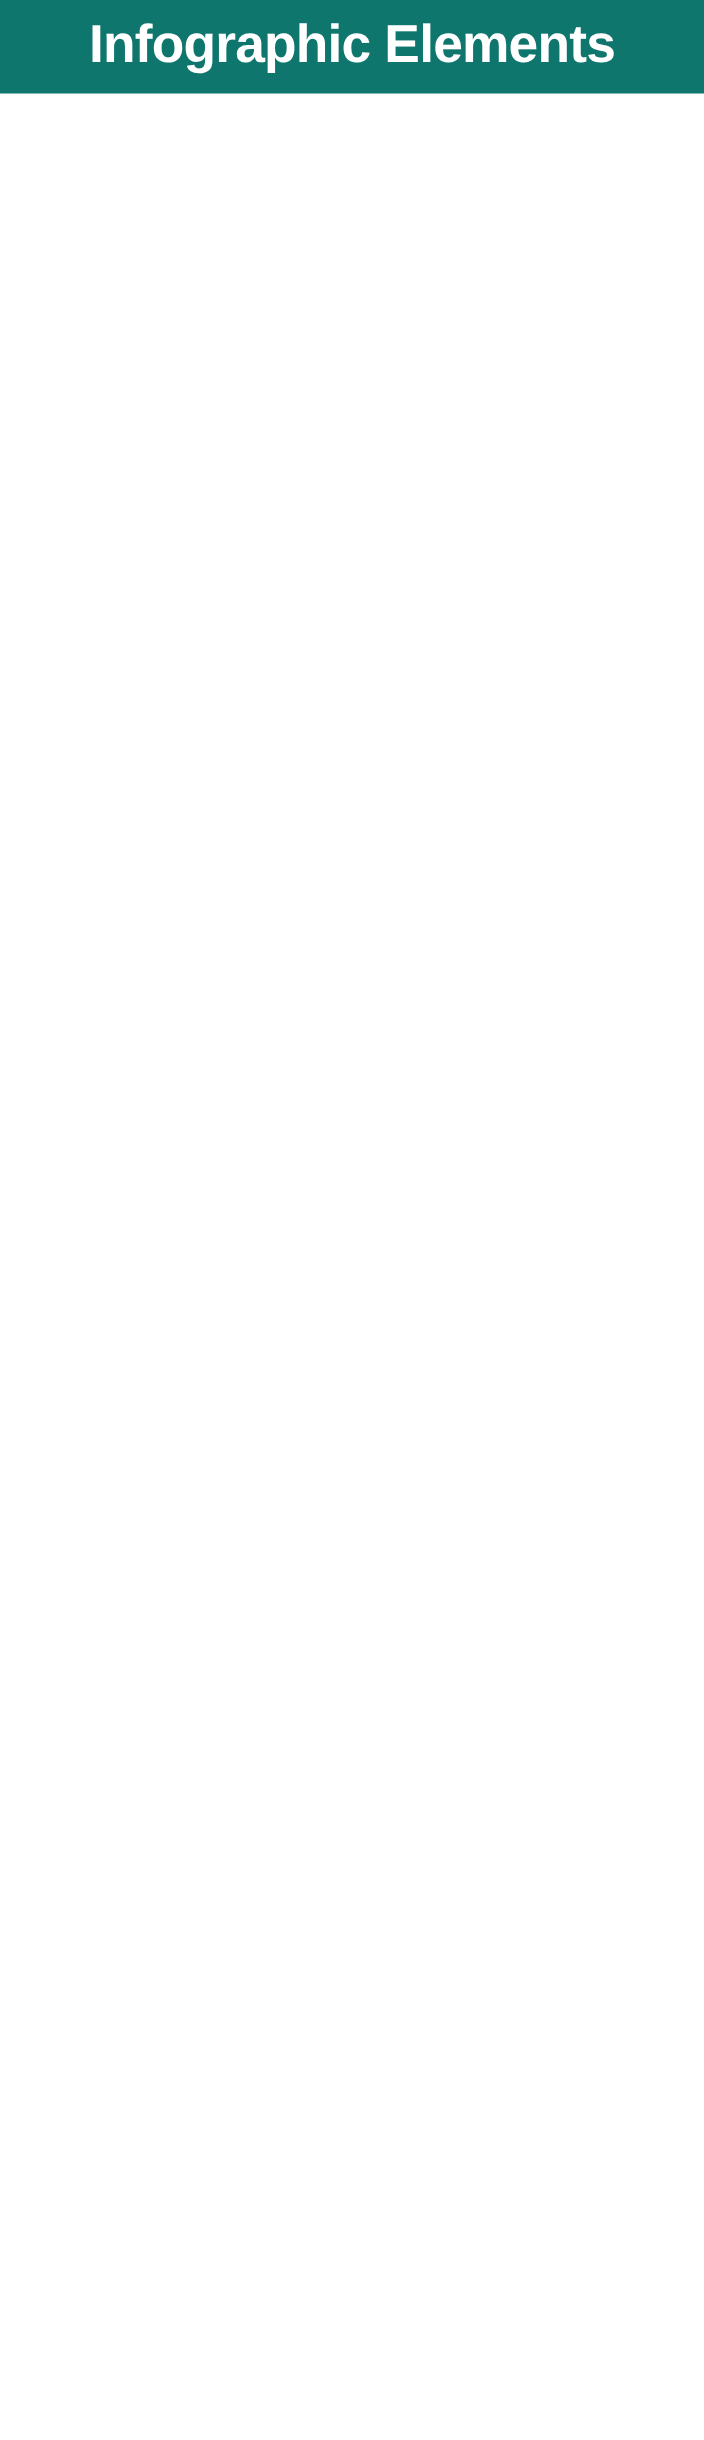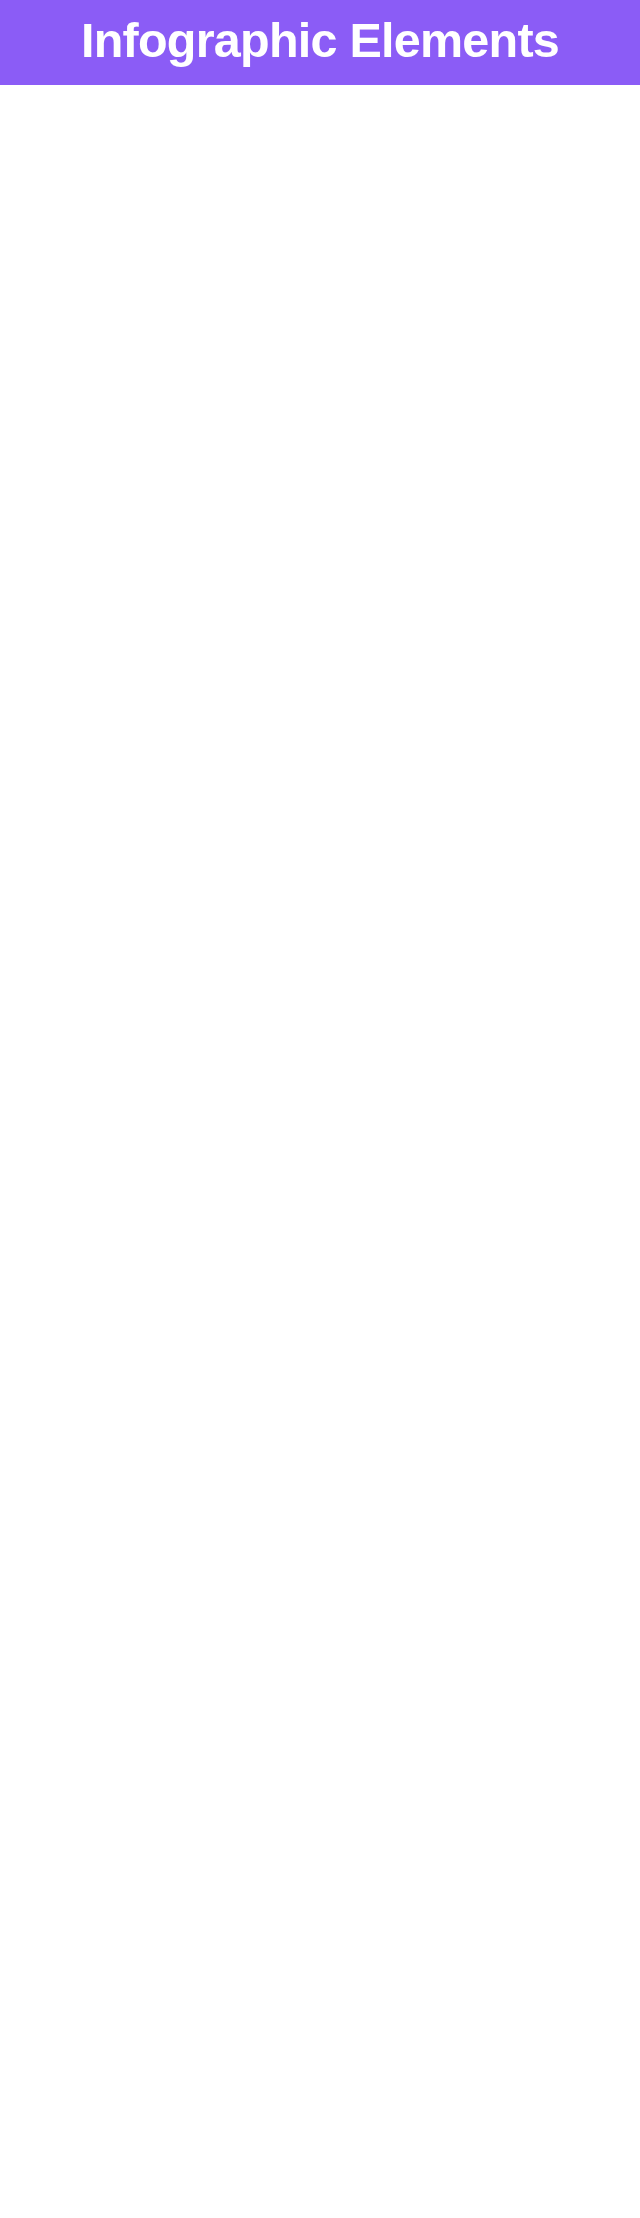--- a/index.html
+++ b/index.html
@@ -1,18 +1,18 @@
 <!DOCTYPE html>
 <html><head>
 <meta charset="utf-8">
 <style>
   html,body{margin:0;padding:0;}
   body{width:640px;height:2218px;background:#ffffff;font-family:"Liberation Sans",sans-serif;overflow:hidden;}
   .page{position:relative;width:640px;height:2218px;}
-  .hdr{position:absolute;left:0;top:0;width:640px;height:85px;background:#8b5cf6;}
+  .hdr{position:absolute;left:0;top:0;width:640px;height:85px;background:#0f766e;}
   .hdr-t{position:absolute;left:0;top:0;width:640px;height:85px;line-height:81px;text-align:center;color:#ffffff;font-size:48.5px;font-weight:bold;letter-spacing:-0.75px;}
 </style>
 </head>
 <body>
 
 <div class="page">
 
   <div class="hdr">
     <div class="hdr-t">Infographic Elements</div>
   </div>

